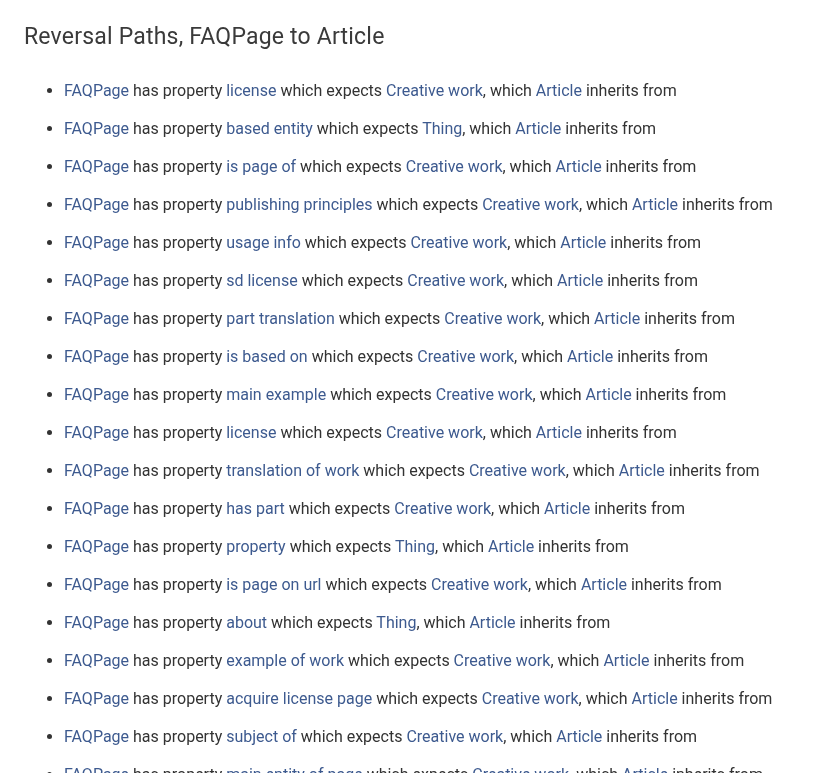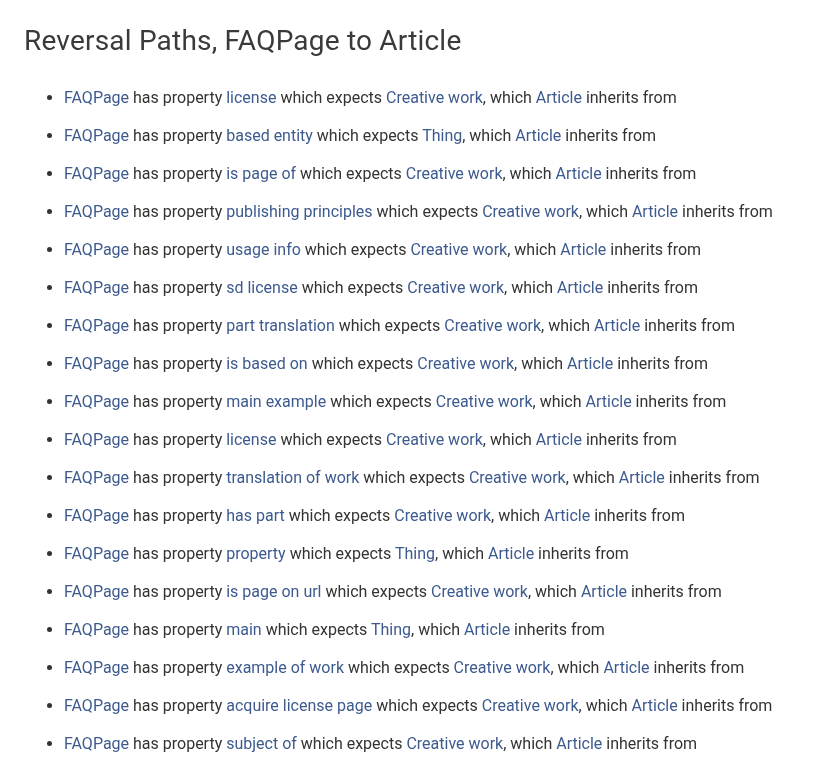--- a/index.html
+++ b/index.html
@@ -6,21 +6,21 @@
       font-family: -apple-system, BlinkMacSystemFont, "Segoe UI", Roboto, "Helvetica Neue", Arial, sans-serif;
       margin: 0;
       padding: 20px 24px;
       color: #333;
       background: #fff;
       font-size: 16px;
       line-height: 1.5;
     }
     h1 {
       font-weight: 400;
-      font-size: 28px;
+      font-size: 23px;
       color: #3a3a3a;
       margin: 0 0 24px 0;
       letter-spacing: 0.2px;
     }
     ul {
       list-style: disc;
       padding-left: 40px;
       margin: 0;
     }
     li {
@@ -51,18 +51,18 @@
     <li><a href="#">FAQPage</a><span class="static-text"> has property </span><a href="#">usage info</a><span class="static-text"> which expects </span><a href="#">Creative work</a><span class="static-text">, which </span><a href="#">Article</a><span class="static-text"> inherits from</span></li>
     <li><a href="#">FAQPage</a><span class="static-text"> has property </span><a href="#">sd license</a><span class="static-text"> which expects </span><a href="#">Creative work</a><span class="static-text">, which </span><a href="#">Article</a><span class="static-text"> inherits from</span></li>
     <li><a href="#">FAQPage</a><span class="static-text"> has property </span><a href="#">part translation</a><span class="static-text"> which expects </span><a href="#">Creative work</a><span class="static-text">, which </span><a href="#">Article</a><span class="static-text"> inherits from</span></li>
     <li><a href="#">FAQPage</a><span class="static-text"> has property </span><a href="#">is based on</a><span class="static-text"> which expects </span><a href="#">Creative work</a><span class="static-text">, which </span><a href="#">Article</a><span class="static-text"> inherits from</span></li>
     <li><a href="#">FAQPage</a><span class="static-text"> has property </span><a href="#">main example</a><span class="static-text"> which expects </span><a href="#">Creative work</a><span class="static-text">, which </span><a href="#">Article</a><span class="static-text"> inherits from</span></li>
     <li><a href="#">FAQPage</a><span class="static-text"> has property </span><a href="#">license</a><span class="static-text"> which expects </span><a href="#">Creative work</a><span class="static-text">, which </span><a href="#">Article</a><span class="static-text"> inherits from</span></li>
     <li><a href="#">FAQPage</a><span class="static-text"> has property </span><a href="#">translation of work</a><span class="static-text"> which expects </span><a href="#">Creative work</a><span class="static-text">, which </span><a href="#">Article</a><span class="static-text"> inherits from</span></li>
     <li><a href="#">FAQPage</a><span class="static-text"> has property </span><a href="#">has part</a><span class="static-text"> which expects </span><a href="#">Creative work</a><span class="static-text">, which </span><a href="#">Article</a><span class="static-text"> inherits from</span></li>
     <li><a href="#">FAQPage</a><span class="static-text"> has property </span><a href="#">property</a><span class="static-text"> which expects </span><a href="#">Thing</a><span class="static-text">, which </span><a href="#">Article</a><span class="static-text"> inherits from</span></li>
     <li><a href="#">FAQPage</a><span class="static-text"> has property </span><a href="#">is page on url</a><span class="static-text"> which expects </span><a href="#">Creative work</a><span class="static-text">, which </span><a href="#">Article</a><span class="static-text"> inherits from</span></li>
-    <li><a href="#">FAQPage</a><span class="static-text"> has property </span><a href="#">main</a><span class="static-text"> which expects </span><a href="#">Thing</a><span class="static-text">, which </span><a href="#">Article</a><span class="static-text"> inherits from</span></li>
+    <li><a href="#">FAQPage</a><span class="static-text"> has property </span><a href="#">about</a><span class="static-text"> which expects </span><a href="#">Thing</a><span class="static-text">, which </span><a href="#">Article</a><span class="static-text"> inherits from</span></li>
     <li><a href="#">FAQPage</a><span class="static-text"> has property </span><a href="#">example of work</a><span class="static-text"> which expects </span><a href="#">Creative work</a><span class="static-text">, which </span><a href="#">Article</a><span class="static-text"> inherits from</span></li>
     <li><a href="#">FAQPage</a><span class="static-text"> has property </span><a href="#">acquire license page</a><span class="static-text"> which expects </span><a href="#">Creative work</a><span class="static-text">, which </span><a href="#">Article</a><span class="static-text"> inherits from</span></li>
     <li><a href="#">FAQPage</a><span class="static-text"> has property </span><a href="#">subject of</a><span class="static-text"> which expects </span><a href="#">Creative work</a><span class="static-text">, which </span><a href="#">Article</a><span class="static-text"> inherits from</span></li>
     <li><a href="#">FAQPage</a><span class="static-text"> has property </span><a href="#">main entity of page</a><span class="static-text"> which expects </span><a href="#">Creative work</a><span class="static-text">, which </span><a href="#">Article</a><span class="static-text"> inherits from</span></li>
   </ul>
 
 </body></html>

